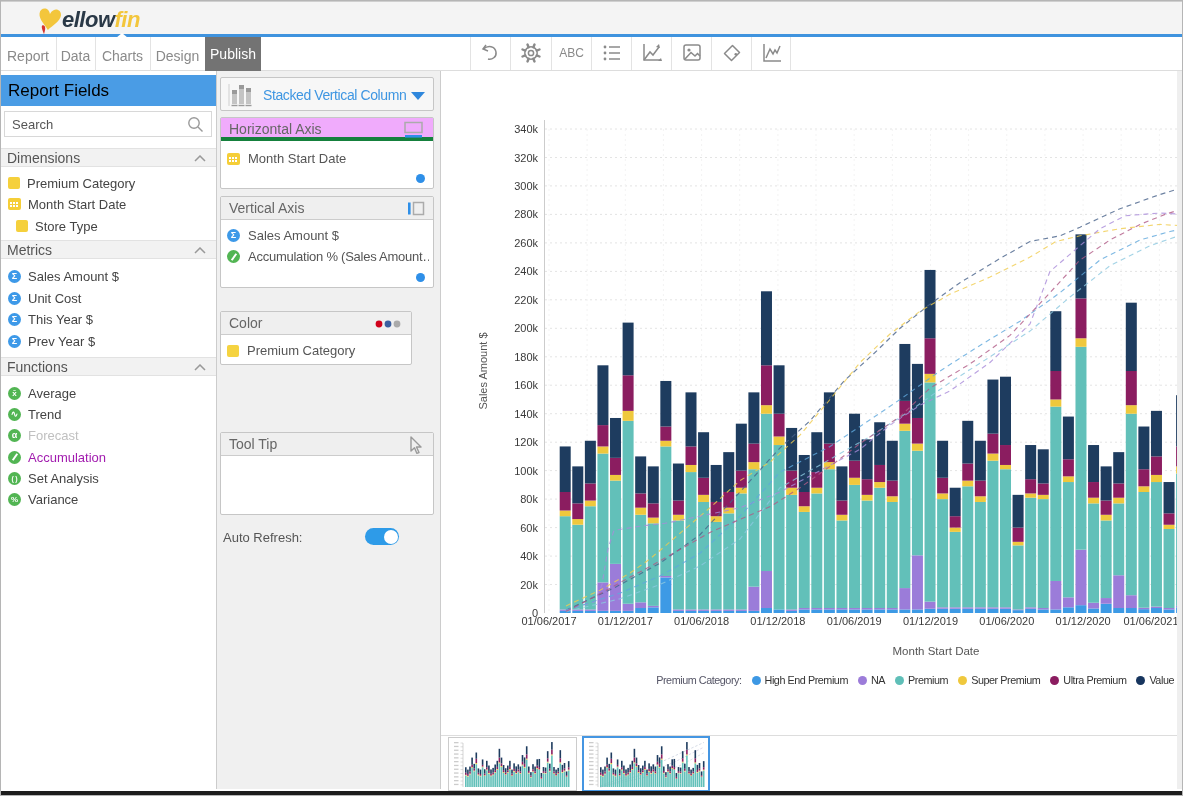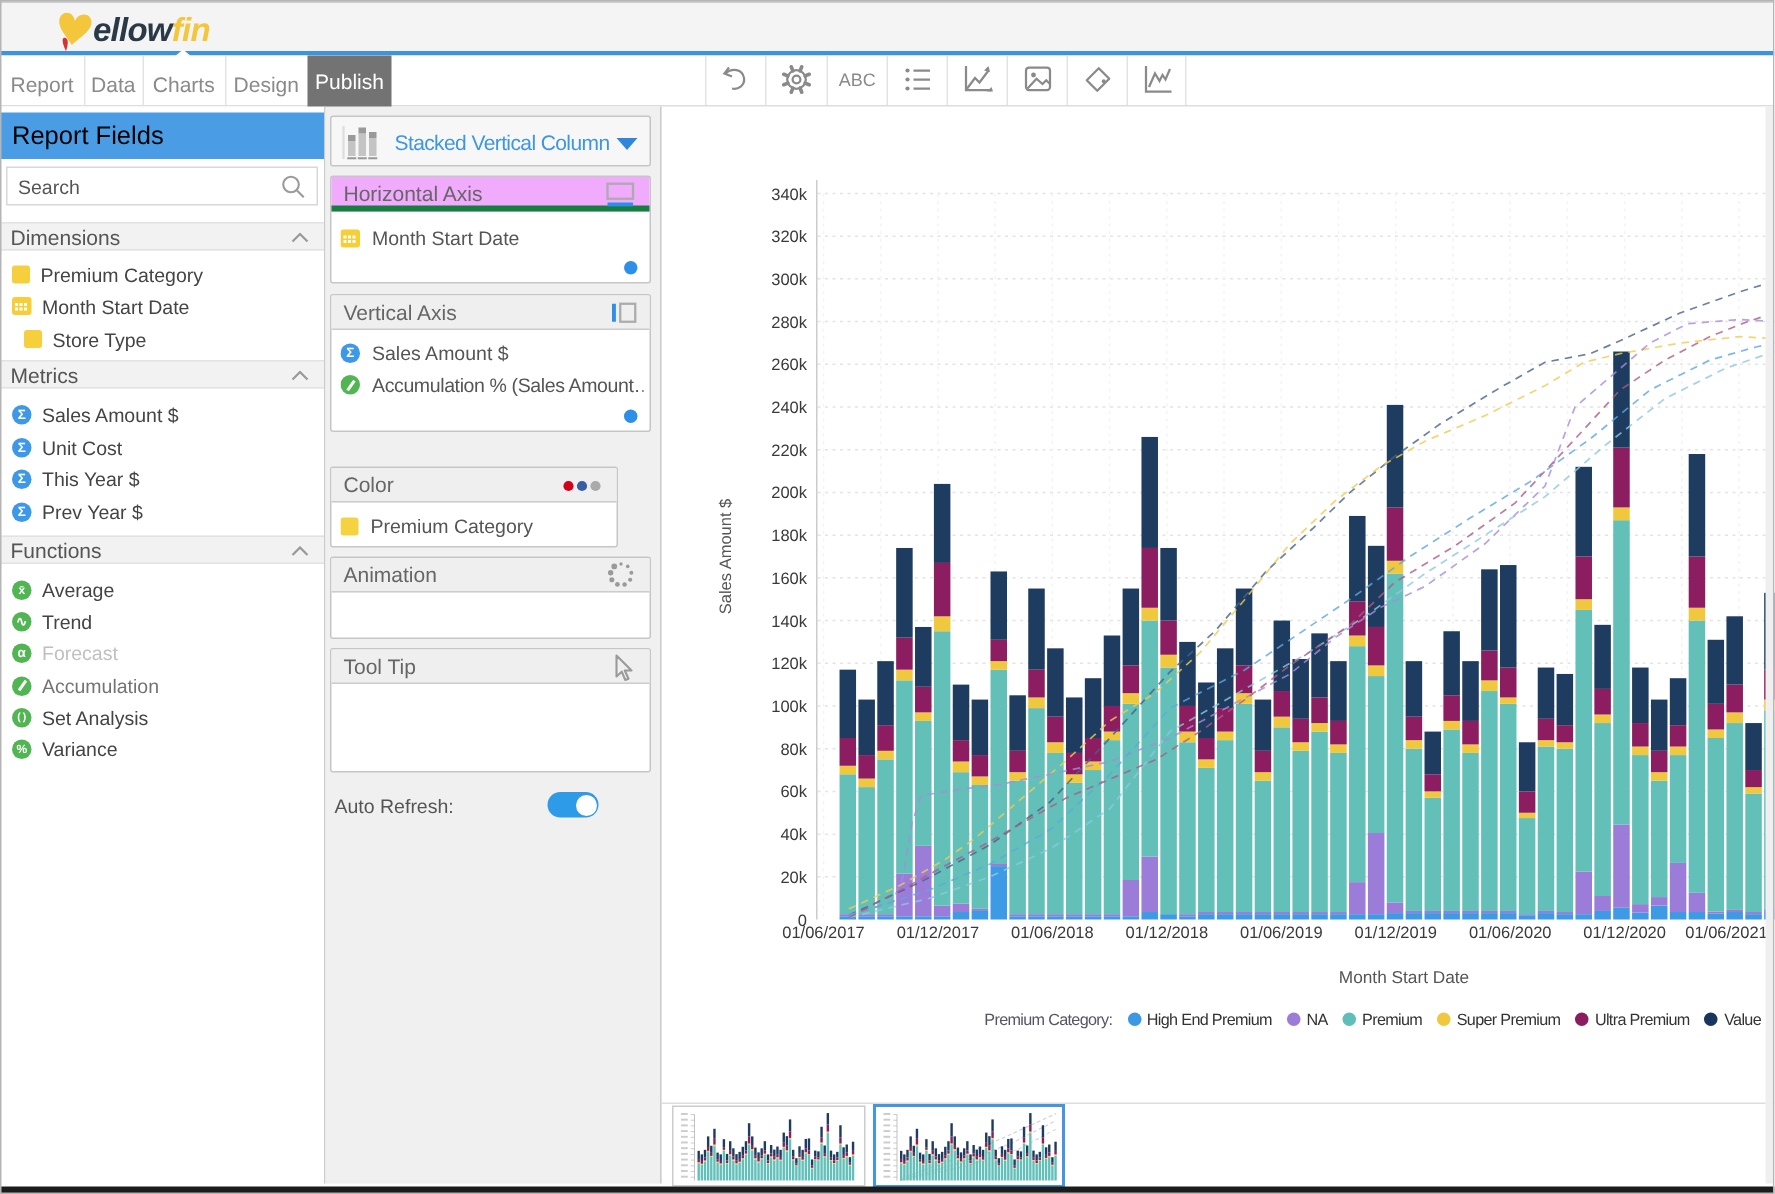--- a/index.html
+++ b/index.html
@@ -136,21 +136,21 @@
           <span style="margin-left:7px;font-size:13px;color:#444">Trend</span>
         </div>
         <div style="position:absolute;left:8px;top:426px;height:18px;white-space:nowrap;display:flex;align-items:center">
           <span style="display:inline-block;flex:none;width:13px;height:13px;border-radius:50%;background:#52b553;color:#fff;font-size:9px;line-height:13px;text-align:center;vertical-align:-2px;font-weight:bold;">α</span>
           <span style="margin-left:7px;font-size:13px;color:#c0c0c0">Forecast</span>
         </div>
         <div style="position:absolute;left:8px;top:448px;height:18px;white-space:nowrap;display:flex;align-items:center">
           <span style="display:inline-block;flex:none;width:13px;height:13px;border-radius:50%;background:#52b553;position:relative">
             <span style="position:absolute;left:5.6px;top:2.5px;width:2px;height:8px;background:#fff;transform:rotate(35deg)"></span>
           </span>
-          <span style="margin-left:7px;font-size:13px;color:#737373">Accumulation</span>
+          <span style="margin-left:7px;font-size:13px;color:#a21caf">Accumulation</span>
         </div>
         <div style="position:absolute;left:8px;top:469px;height:18px;white-space:nowrap;display:flex;align-items:center">
           <span style="display:inline-block;flex:none;width:13px;height:13px;border-radius:50%;background:#52b553;color:#fff;font-size:7px;line-height:13px;text-align:center;vertical-align:-2px;font-weight:bold;">( )</span>
           <span style="margin-left:7px;font-size:13px;color:#444">Set Analysis</span>
         </div>
         <div style="position:absolute;left:8px;top:490px;height:18px;white-space:nowrap;display:flex;align-items:center">
           <span style="display:inline-block;flex:none;width:13px;height:13px;border-radius:50%;background:#52b553;color:#fff;font-size:8px;line-height:13px;text-align:center;vertical-align:-2px;font-weight:bold;">%</span>
           <span style="margin-left:7px;font-size:13px;color:#444">Variance</span>
         </div>
       </div>
@@ -209,33 +209,20 @@
         <div style="position:absolute;left:3px;top:311px;width:192px;height:54px;background:#fff;border:1px solid #c6c6c6;border-radius:2px">
           <div style="height:23px;background:#efefef;border-bottom:1px solid #ccc;position:relative"><span style="margin-left:8px;font-size:14px;color:#666;line-height:23px">Color</span><svg width="28" height="10" style="position:absolute;right:8px;top:8px">
               <circle cx="4" cy="4" r="3.4" fill="#d0021b"></circle>
               <circle cx="13" cy="4" r="3.4" fill="#3a5fa0"></circle>
               <circle cx="22" cy="4" r="3.4" fill="#aaaaaa"></circle>
             </svg></div>
           <div style="position:absolute;left:6px;top:31px;white-space:nowrap;overflow:hidden;width:202px;display:flex;align-items:center">
             <span style="display:inline-block;flex:none;width:12px;height:12px;border-radius:2px;background:#f5d340;vertical-align:-1px"></span>
             <span style="margin-left:8px;font-size:13px;color:#555">Premium Category</span>
           </div>
-        </div>
-        <div style="position:absolute;left:3px;top:371px;width:214px;height:55px;background:#fff;border:1px solid #c6c6c6;border-radius:2px">
-          <div style="height:23px;background:#efefef;border-bottom:1px solid #ccc;position:relative"><span style="margin-left:8px;font-size:14px;color:#666;line-height:23px">Animation</span><svg width="20" height="19" style="position:absolute;right:8px;top:2px">
-              <circle cx="9.0" cy="2.0" r="1.1" fill="#9a9a9a"></circle>
-              <circle cx="13.5" cy="3.6" r="1.2" fill="#9a9a9a"></circle>
-              <circle cx="15.9" cy="7.8" r="1.3" fill="#9a9a9a"></circle>
-              <circle cx="15.1" cy="12.5" r="1.4" fill="#9a9a9a"></circle>
-              <circle cx="11.4" cy="15.6" r="1.5" fill="#9a9a9a"></circle>
-              <circle cx="6.6" cy="15.6" r="1.6" fill="#9a9a9a"></circle>
-              <circle cx="2.9" cy="12.5" r="1.7" fill="#9a9a9a"></circle>
-              <circle cx="2.1" cy="7.8" r="1.8" fill="#9a9a9a"></circle>
-              <circle cx="4.5" cy="3.6" r="1.9" fill="#9a9a9a"></circle>
-            </svg></div>
         </div>
         <div style="position:absolute;left:3px;top:432px;width:214px;height:83px;background:#fff;border:1px solid #c6c6c6;border-radius:2px">
           <div style="height:23px;background:#efefef;border-bottom:1px solid #ccc;position:relative"><span style="margin-left:8px;font-size:14px;color:#666;line-height:23px">Tool Tip</span><svg width="18" height="18" style="position:absolute;right:8px;top:3px">
               <path d="M4 1 L14 11 L9.5 11 L12 16.5 L9.8 17.3 L7.5 11.8 L4 15 Z" fill="none" stroke="#9a9a9a" stroke-width="1.4" stroke-linejoin="round"></path>
             </svg></div>
         </div>
         <div style="position:absolute;left:6px;top:530px;font-size:13px;color:#555">Auto Refresh:</div>
         <div style="position:absolute;left:148px;top:528px;width:34px;height:17px;border-radius:9px;background:#2e9be8">
           <div style="position:absolute;right:1.5px;top:1.5px;width:14px;height:14px;border-radius:50%;background:#fff"></div>
         </div>

